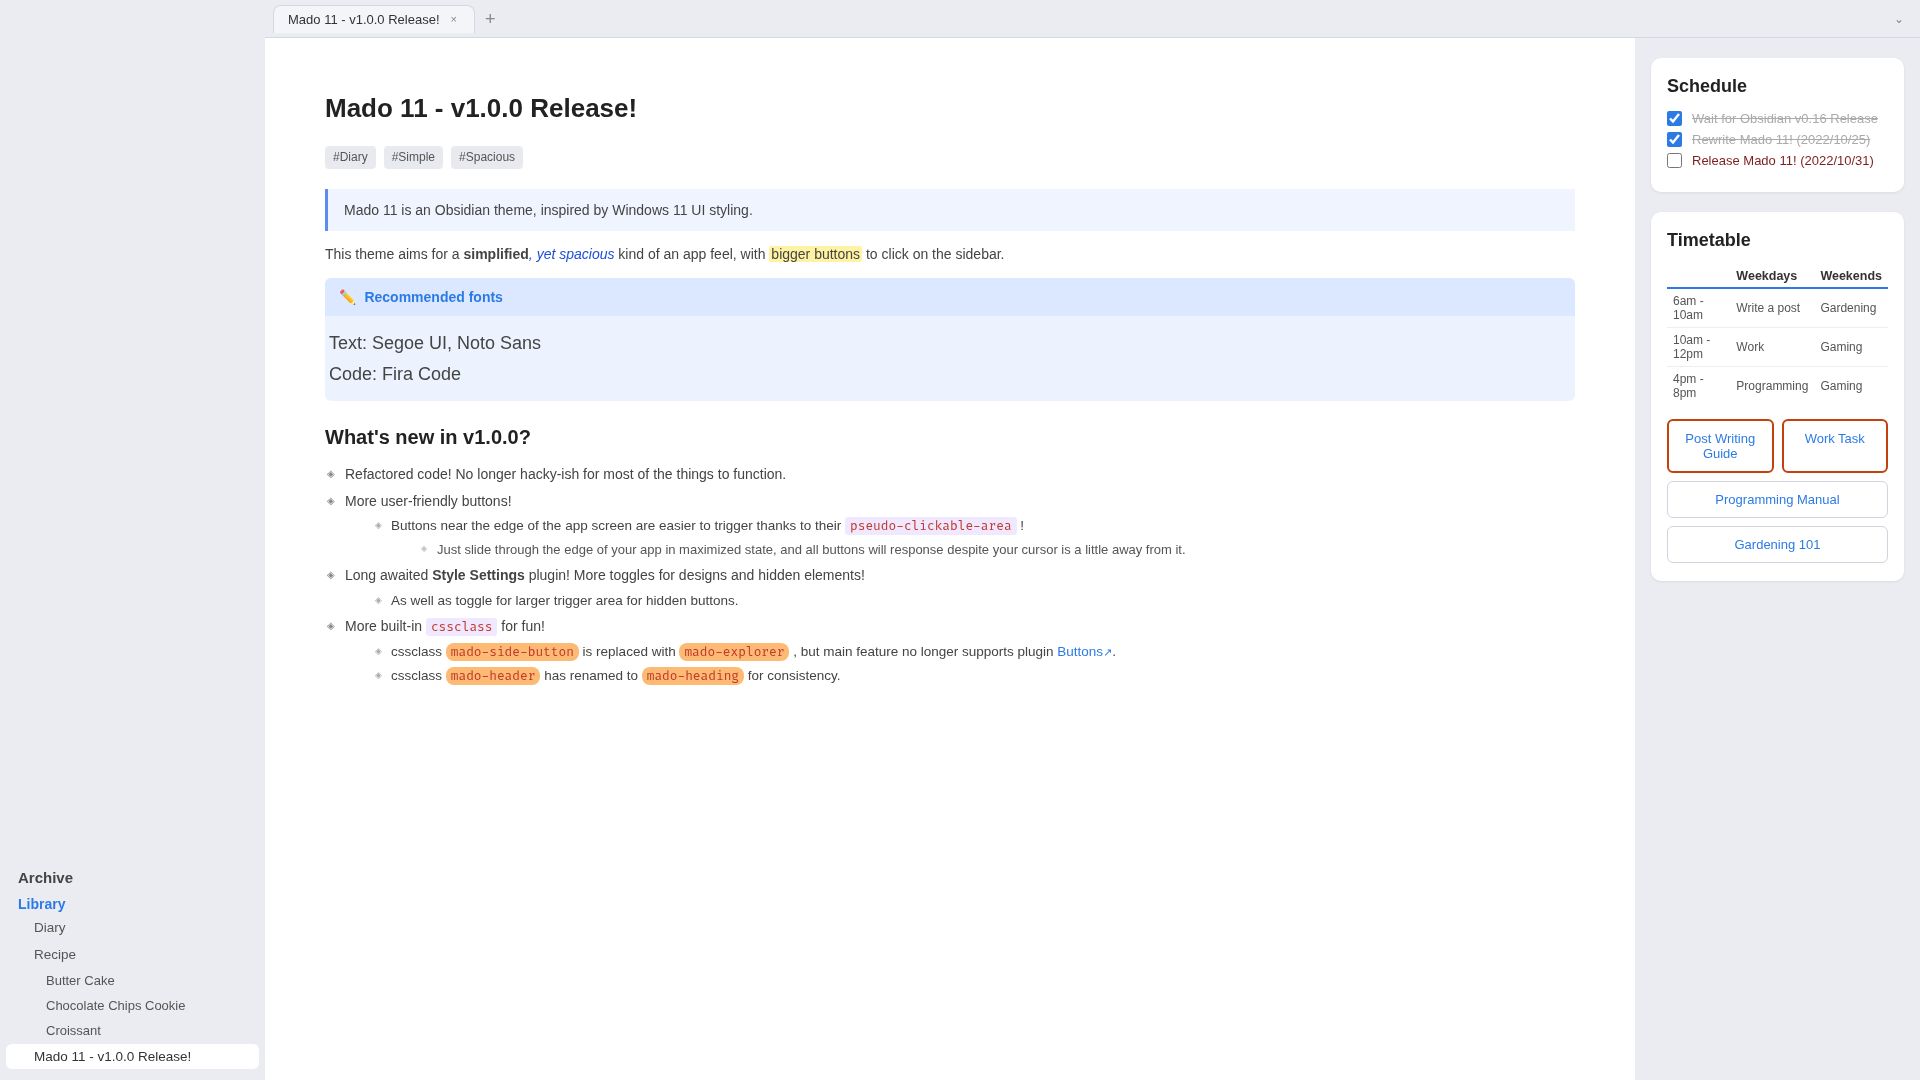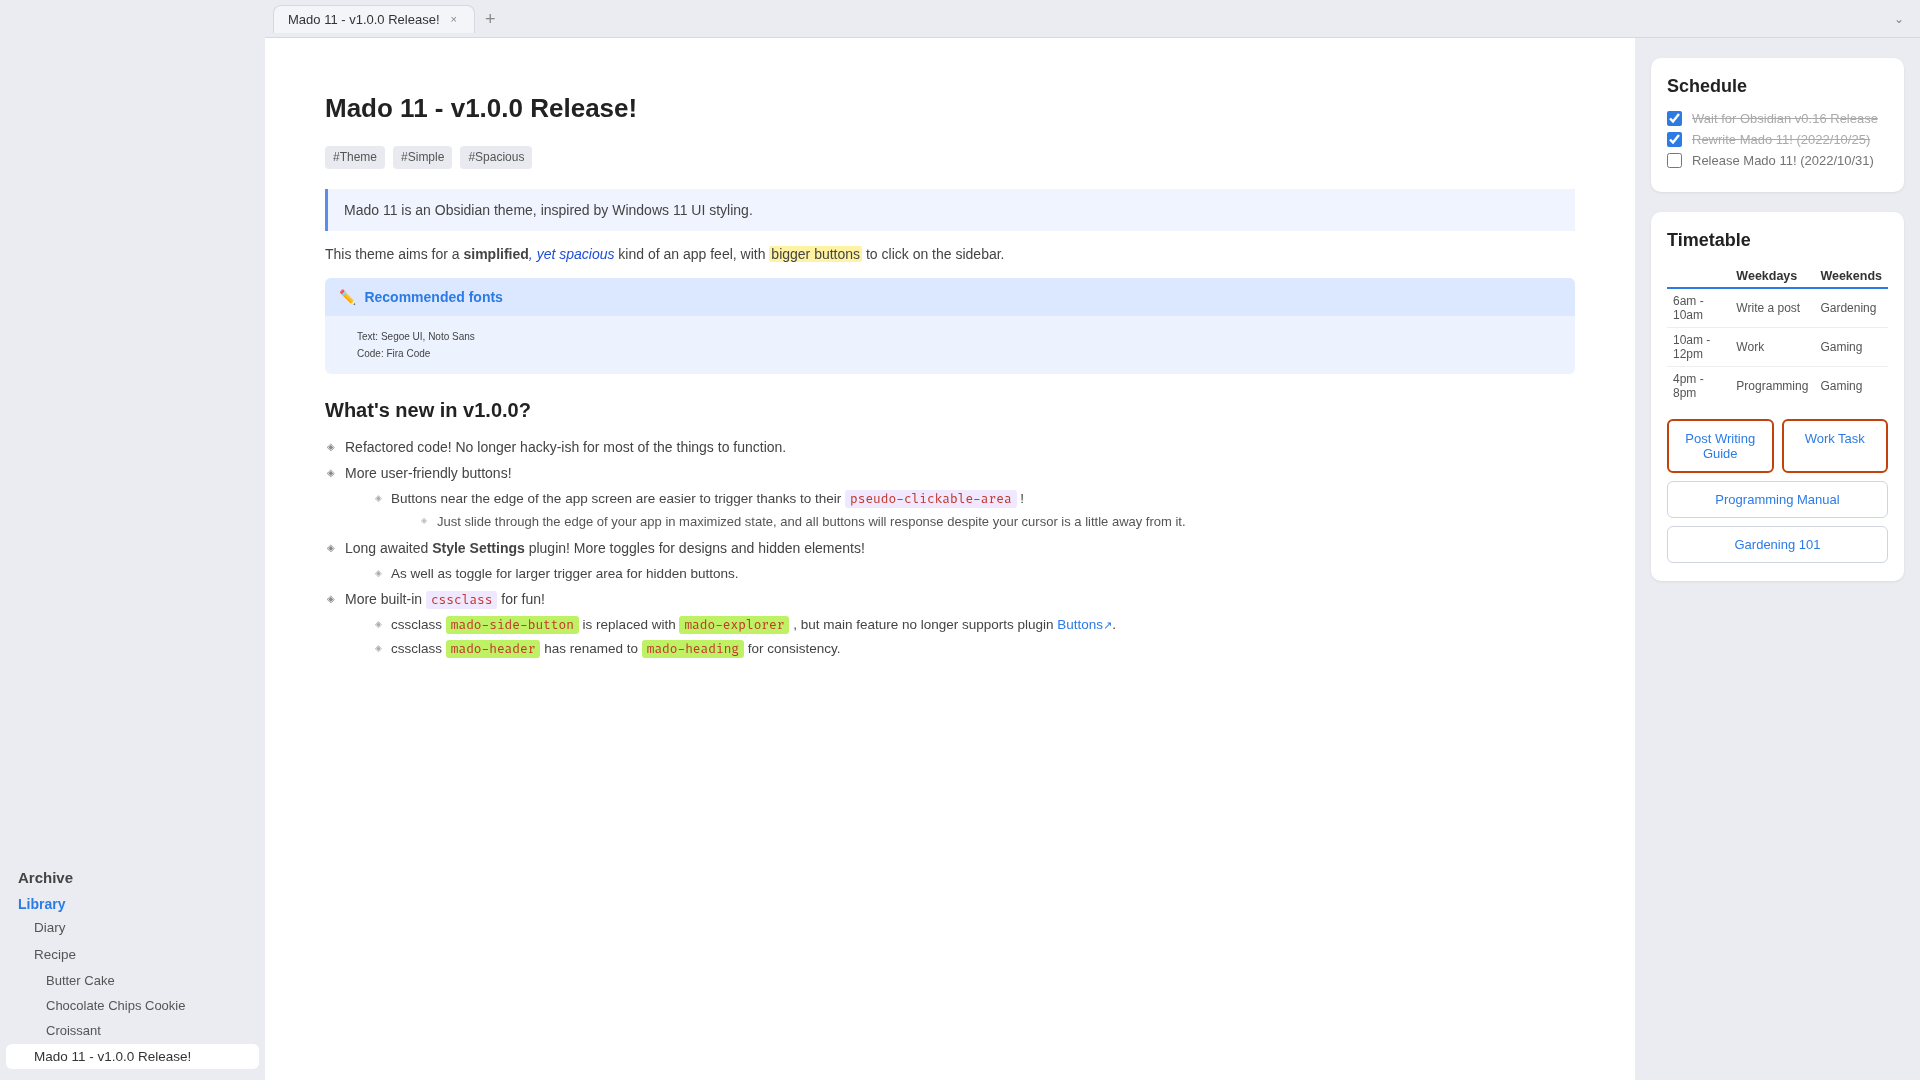--- a/index.html
+++ b/index.html
@@ -178,48 +178,48 @@
       padding: 8px 14px;
       display: flex;
       align-items: center;
       gap: 8px;
       color: #2c7be5;
       font-weight: 600;
       font-size: 14px;
       cursor: pointer;
     }
     .callout-box-content {
-      padding: 12px 32px;
+      padding: 12px 4px;
       color: #444;
-      font-size: 10px;
+      font-size: 18px;
       line-height: 1.7;
     }
 
     .content-text {
       margin: 8px 0;
       color: #444;
       font-size: 14px;
     }
     .bold { font-weight: 700; }
     .italic-green { color: #1d4ed8; font-style: italic; }
     .highlight-yellow { background: #fff3a3; padding: 0 2px; border-radius: 2px; }
     .code-inline {
       background: #f0e8ff;
       color: #c0392b;
       font-family: 'Fira Code', monospace;
       padding: 1px 5px;
       border-radius: 3px;
       font-size: 12.5px;
     }
     .code-inline-red {
-      background: #bef264;
+      background: #fdba74;
       color: #c0392b;
       font-family: 'Fira Code', monospace;
       padding: 1px 5px;
-      border-radius: 3px;
+      border-radius: 8px;
       font-size: 12.5px;
     }
     .link-blue { color: #2c7be5; text-decoration: none; }
 
     ul.main-list {
       list-style: none;
       padding-left: 0;
       margin: 8px 0;
     }
     ul.main-list > li {
@@ -314,21 +314,21 @@
     .schedule-item input[type=checkbox] {
       width: 15px;
       height: 15px;
       accent-color: #2c7be5;
     }
     .schedule-text-done {
       text-decoration: line-through;
       color: #aaa;
     }
     .schedule-text {
-      color: #737373;
+      color: #7f1d1d;
     }
 
     
     .timetable {
       width: 100%;
       border-collapse: collapse;
       font-size: 12.5px;
     }
     .timetable th {
       font-weight: 600;
@@ -409,21 +409,21 @@
     <span class="tab-add">+</span>
     <span class="tab-dropdown">⌄</span>
   </div>
 
   <div id="content-area">
 
     <div id="document">
       <h1>Mado 11 - v1.0.0 Release!</h1>
 
       <div class="tags">
-        <span class="tag">#Theme</span>
+        <span class="tag">#Diary</span>
         <span class="tag">#Simple</span>
         <span class="tag">#Spacious</span>
       </div>
 
 
       <div class="callout-quote">
         <span>Mado 11 is an Obsidian theme, inspired by Windows 11 UI styling.</span>
       </div>
 
       <p class="content-text">

